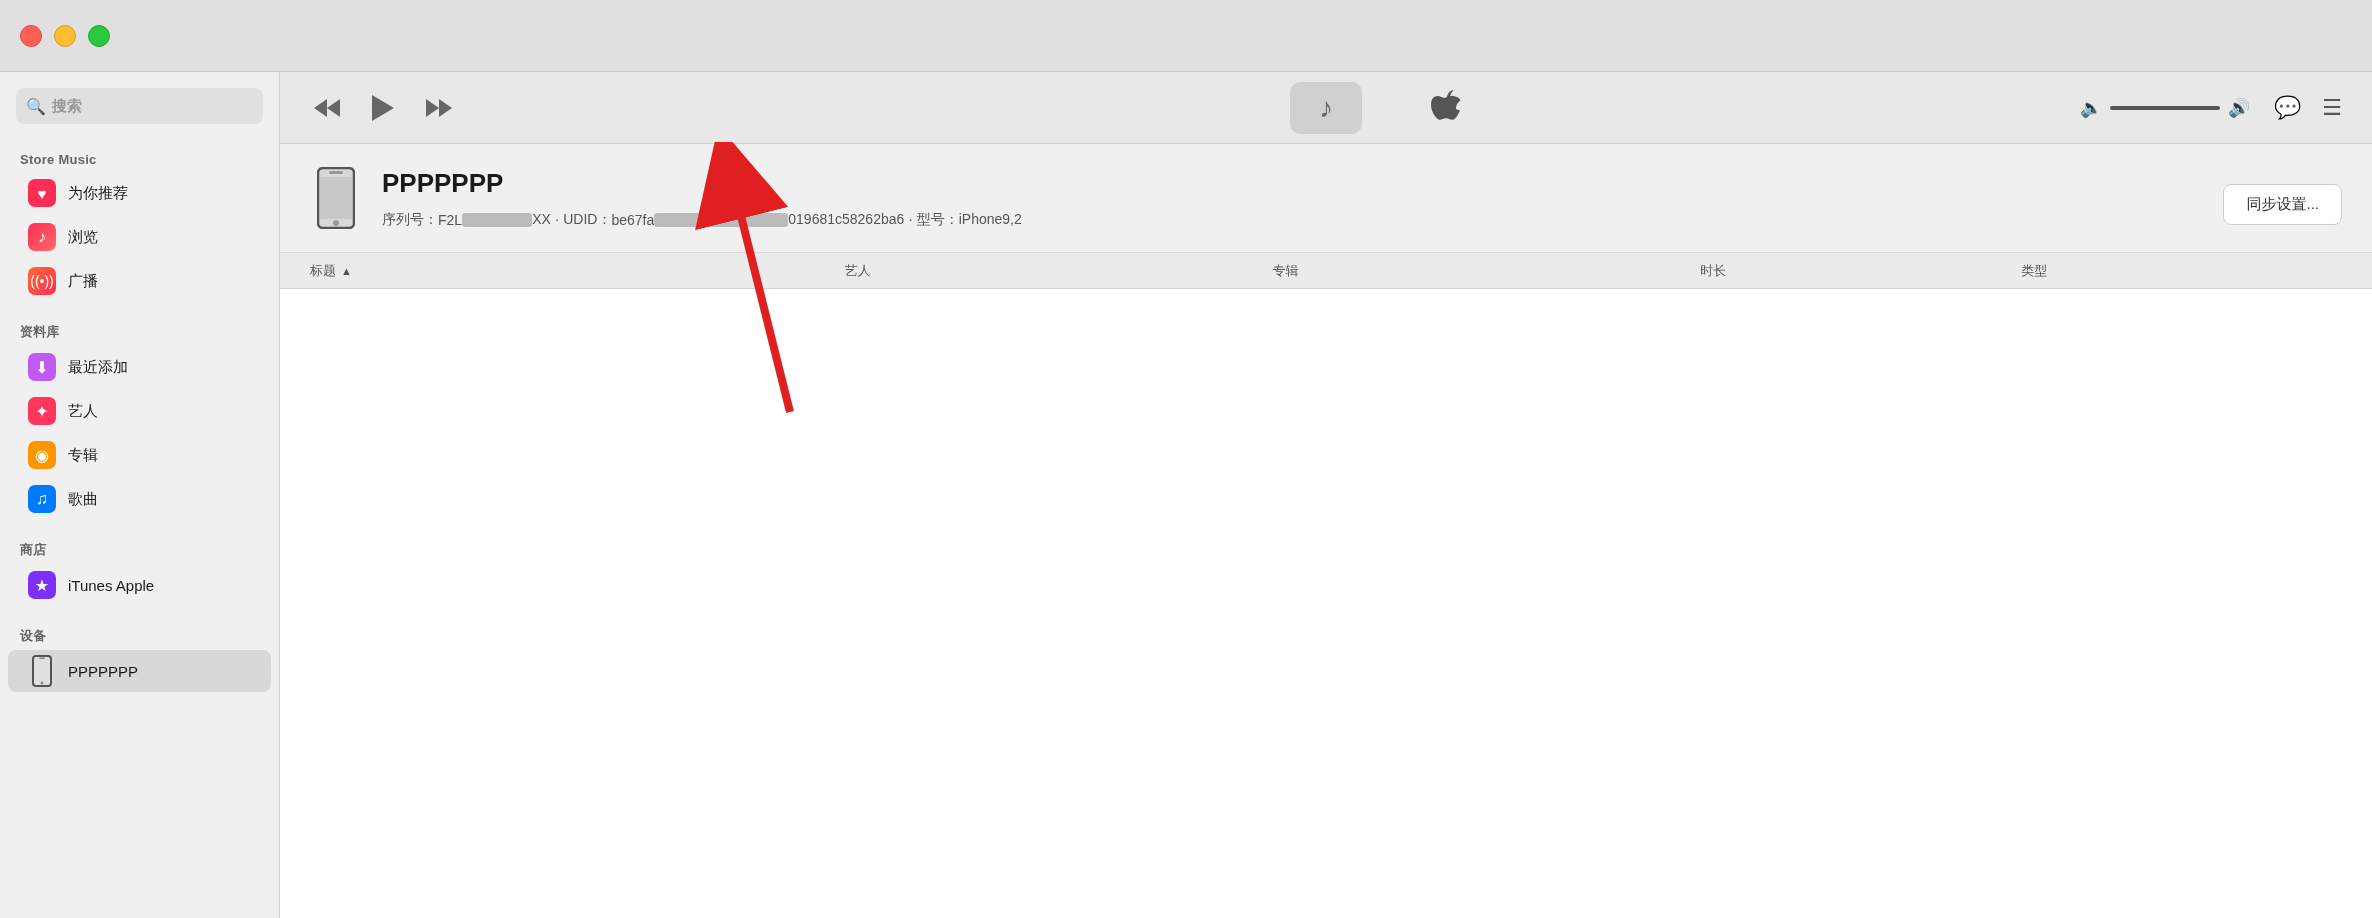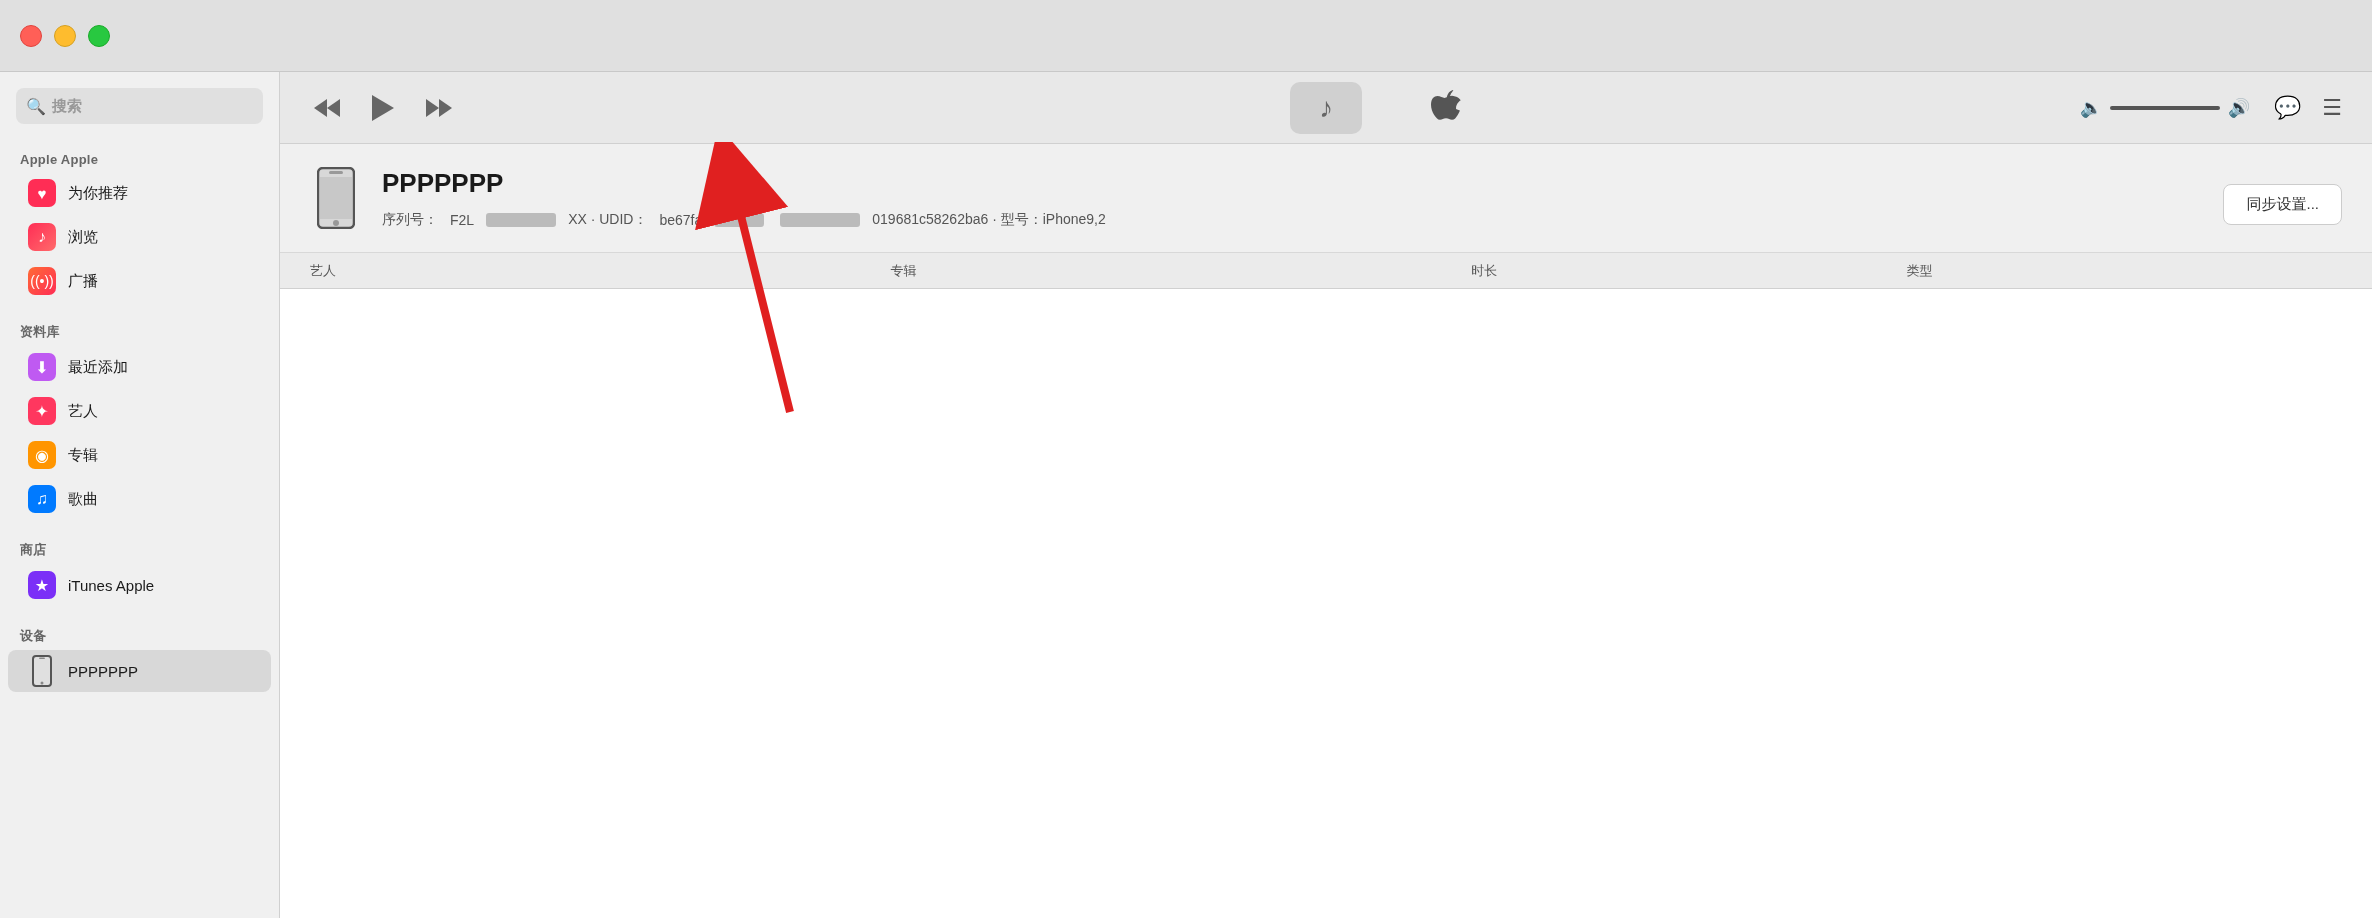--- a/index.html
+++ b/index.html
@@ -214,21 +214,21 @@
       font-size: 26px;
       font-weight: 600;
       color: #1a1a1a;
     }
     .device-details {
       font-size: 14px;
       color: #555;
       margin-top: 12px;
       display: flex;
       align-items: center;
-      gap: 12px;
+      gap: 0;
     }
     .blurred-text {
       display: inline-block;
       background: #bbb;
       border-radius: 3px;
       color: transparent;
       height: 14px;
       vertical-align: middle;
     }
     .sync-btn {
@@ -294,21 +294,21 @@
 
 <div class="app-body">
 
   <div class="sidebar">
 
     <div class="search-bar">
       <span class="search-icon-inner">🔍</span>
       <span class="search-input-text">搜索</span>
     </div>
 
-    <div class="section-label">Apple Apple</div>
+    <div class="section-label">Store Music</div>
     <div class="sidebar-item">
       <div class="sidebar-icon icon-red">
         <span style="color:white; font-size:15px;">♥</span>
       </div>
       <span>为你推荐</span>
     </div>
     <div class="sidebar-item">
       <div class="sidebar-icon" style="background: linear-gradient(135deg, #ff2d55, #ff6b6b);">
         <span style="color:white; font-size:16px;">♪</span>
       </div>
@@ -438,20 +438,24 @@
             <span class="blurred-text" style="width:50px;">&nbsp;</span>
             <span class="blurred-text" style="width:80px; margin-left:4px;">&nbsp;</span>
             <span>019681c58262ba6 · 型号：iPhone9,2</span>
           </div>
         </div>
       </div>
       <button class="sync-btn">同步设置...</button>
     </div>
 
     <div class="table-header">
+      <div class="table-col col-title">
+        <span>标题</span>
+        <span style="font-size:11px; color:#555;">▲</span>
+      </div>
       <div class="table-col col-artist">
         <span>艺人</span>
       </div>
       <div class="table-col col-album">
         <span>专辑</span>
       </div>
       <div class="table-col col-duration">
         <span>时长</span>
       </div>
       <div class="table-col col-type">

